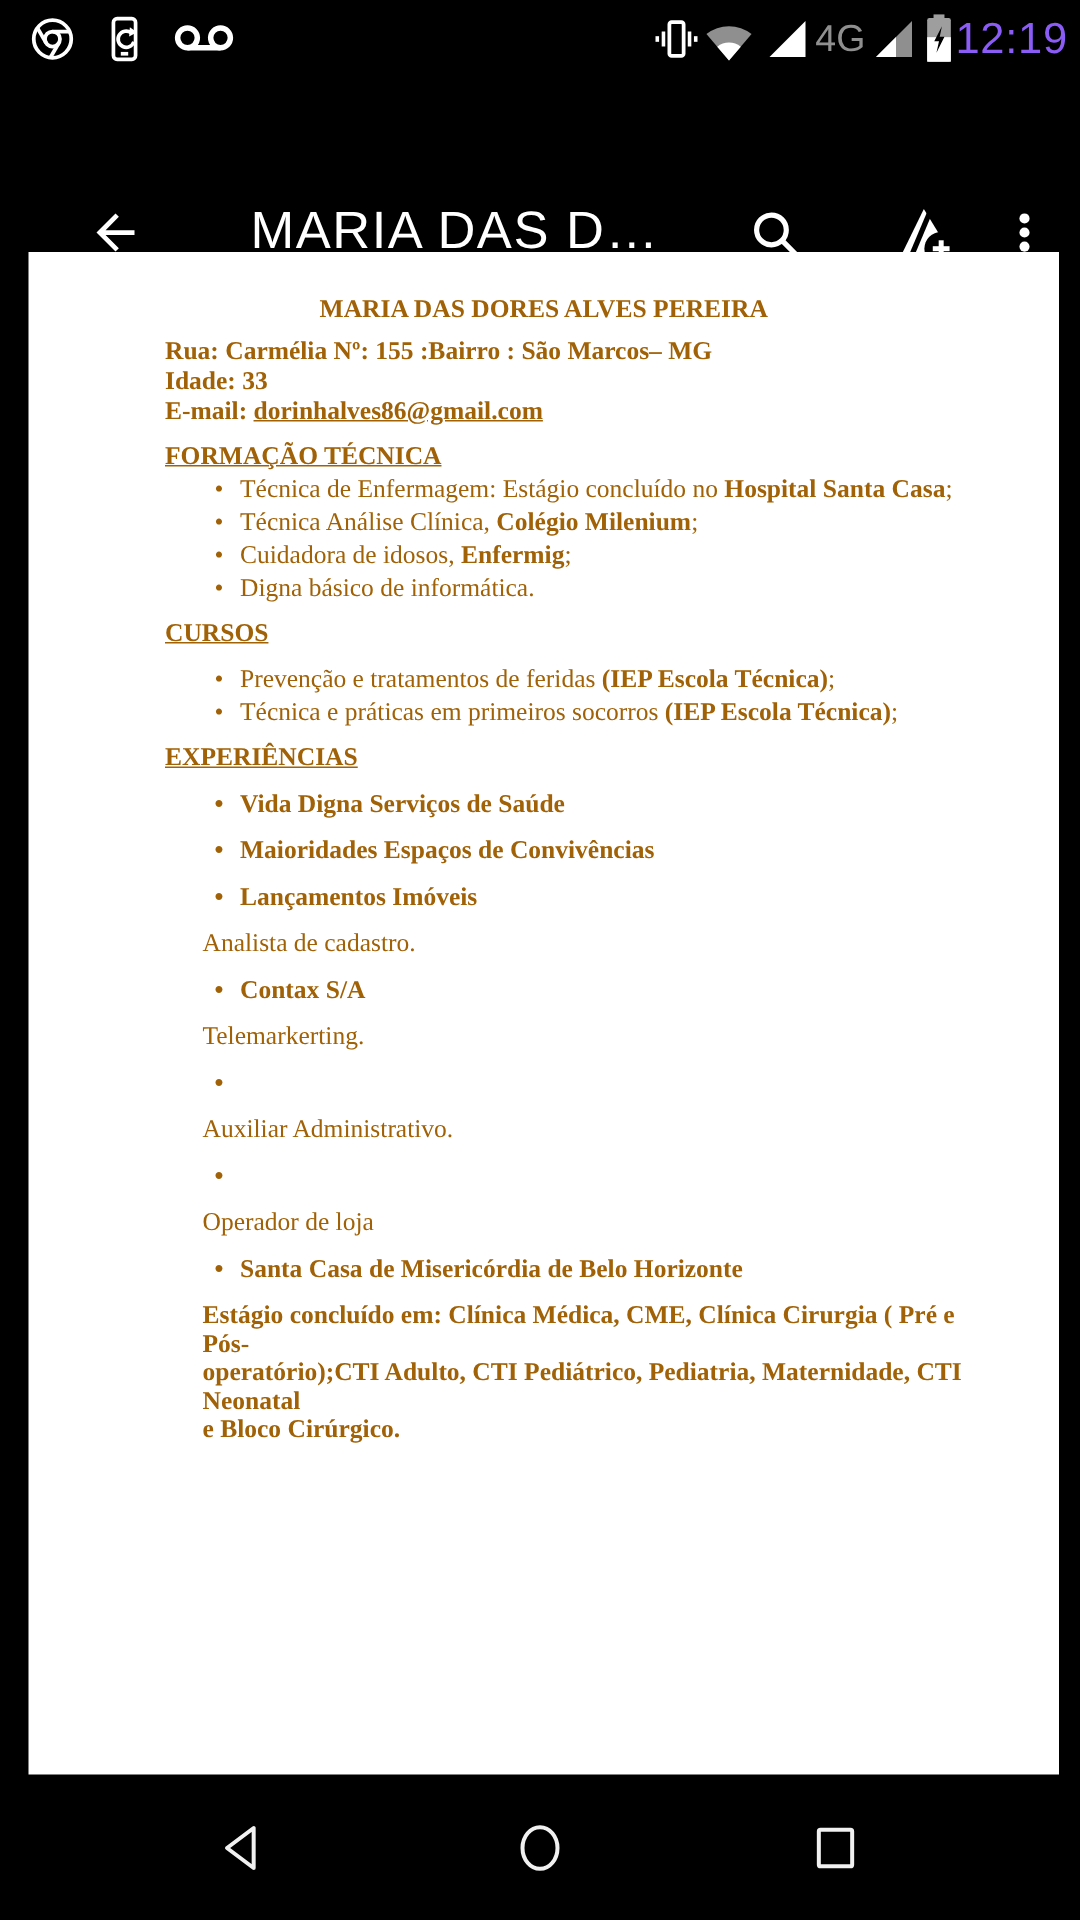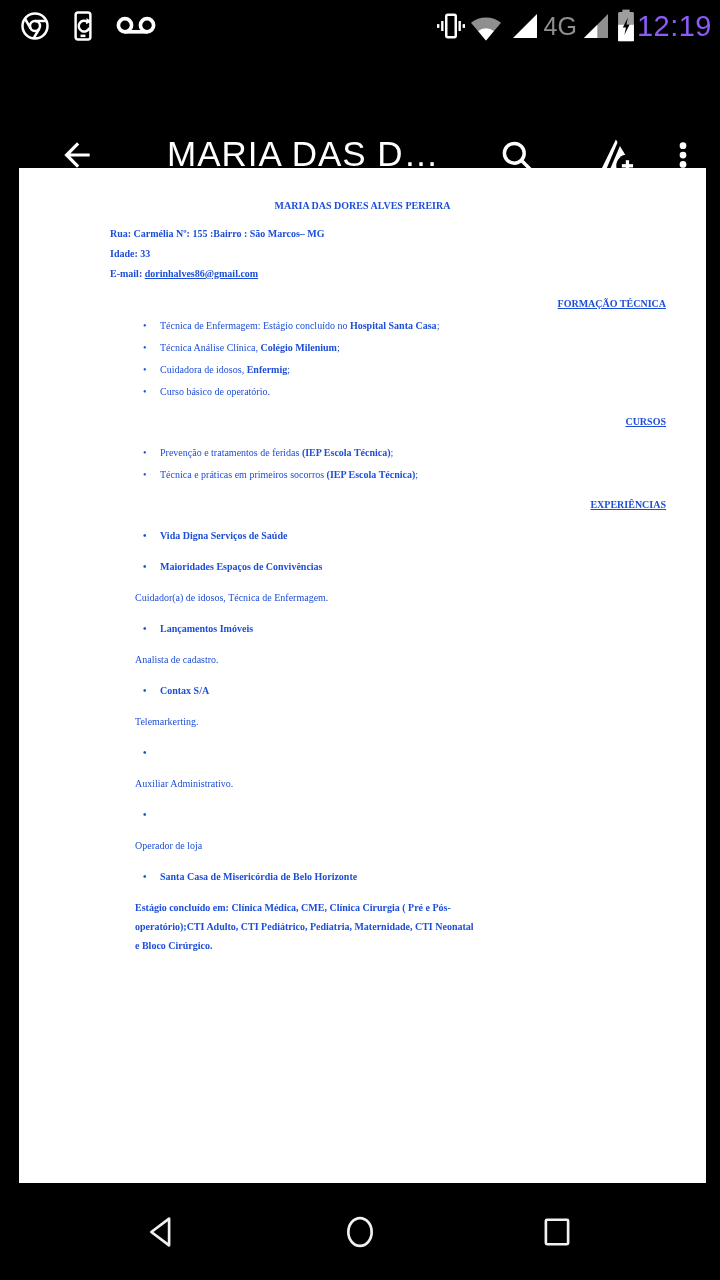--- a/index.html
+++ b/index.html
@@ -26,29 +26,29 @@
   }
   .ab-search{position:absolute;left:477px;top:86px;width:36px;height:36px;}
   .ab-drive{position:absolute;left:575px;top:83px;width:42px;height:42px;}
   .ab-more{position:absolute;left:646px;top:88px;width:30px;height:30px;}
   
   .page{
     position:absolute;left:19px;top:168px;width:687px;height:1015px;
     background:#fff;
   }
   .doc{
-    padding:28px 40px 0 91px;color:#1d4ed8;
+    padding:28px 40px 0 91px;color:#a16207;
     font-family:"Liberation Serif","DejaVu Serif",serif;
-    font-size:10px;line-height:20px;
+    font-size:17px;line-height:20px;
   }
   .doc-title{font-weight:bold;text-align:center;margin-bottom:8px;white-space:nowrap;margin-right:51px;}
   .doc-line{white-space:nowrap;}
   .doc-para{margin-top:10px;white-space:pre-line;}
   .doc-para.ind{padding-left:25px;margin-top:11px;line-height:19px;}
-  .doc-heading{margin-top:10px;font-weight:bold;text-align:right;}
+  .doc-heading{margin-top:10px;font-weight:bold;}
   .doc-heading .hd{text-decoration:underline;}
   .doc-bullet{margin-top:2px;padding-left:33px;display:flex;}
   .doc-bullet.gap{margin-top:11px;}
   .doc-xbullet{margin-top:11px;padding-left:33px;display:flex;font-weight:bold;}
   .dot{width:17px;flex:none;}
   .doc-bullet .txt,.doc-xbullet .txt{white-space:nowrap;}
   .doc-desc{margin-top:11px;padding-left:25px;white-space:nowrap;}
   .b{font-weight:bold;}
   .u{text-decoration:underline;}
   
@@ -173,41 +173,40 @@
       <div class="doc-bullet">
         <span class="dot">•</span>
         <span class="txt"><span>Técnica Análise Clínica, </span><span class="b">Colégio Milenium</span><span>;</span></span>
       </div>
       <div class="doc-bullet">
         <span class="dot">•</span>
         <span class="txt"><span>Cuidadora de idosos, </span><span class="b">Enfermig</span><span>;</span></span>
       </div>
       <div class="doc-bullet">
         <span class="dot">•</span>
-        <span class="txt"><span>Curso básico de operatório.</span></span>
+        <span class="txt"><span>Digna básico de informática.</span></span>
       </div>
       <div class="doc-heading"><span class="hd">CURSOS</span></div>
       <div class="doc-bullet gap">
         <span class="dot">•</span>
         <span class="txt"><span>Prevenção e tratamentos de feridas </span><span class="b">(IEP Escola Técnica)</span><span>;</span></span>
       </div>
       <div class="doc-bullet">
         <span class="dot">•</span>
         <span class="txt"><span>Técnica e práticas em primeiros socorros </span><span class="b">(IEP Escola Técnica)</span><span>;</span></span>
       </div>
       <div class="doc-heading"><span class="hd">EXPERIÊNCIAS</span></div>
       <div class="doc-xbullet">
         <span class="dot">•</span>
         <span class="txt"><span class="b">Vida Digna Serviços de Saúde</span></span>
       </div>
       <div class="doc-xbullet">
         <span class="dot">•</span>
         <span class="txt"><span class="b">Maioridades Espaços de Convivências</span></span>
       </div>
-      <div class="doc-desc"><span>Cuidador(a) de idosos, Técnica de Enfermagem.</span></div>
       <div class="doc-xbullet">
         <span class="dot">•</span>
         <span class="txt"><span class="b">Lançamentos Imóveis</span></span>
       </div>
       <div class="doc-desc"><span>Analista de cadastro.</span></div>
       <div class="doc-xbullet">
         <span class="dot">•</span>
         <span class="txt"><span class="b">Contax S/A</span></span>
       </div>
       <div class="doc-desc"><span>Telemarkerting.</span></div>

